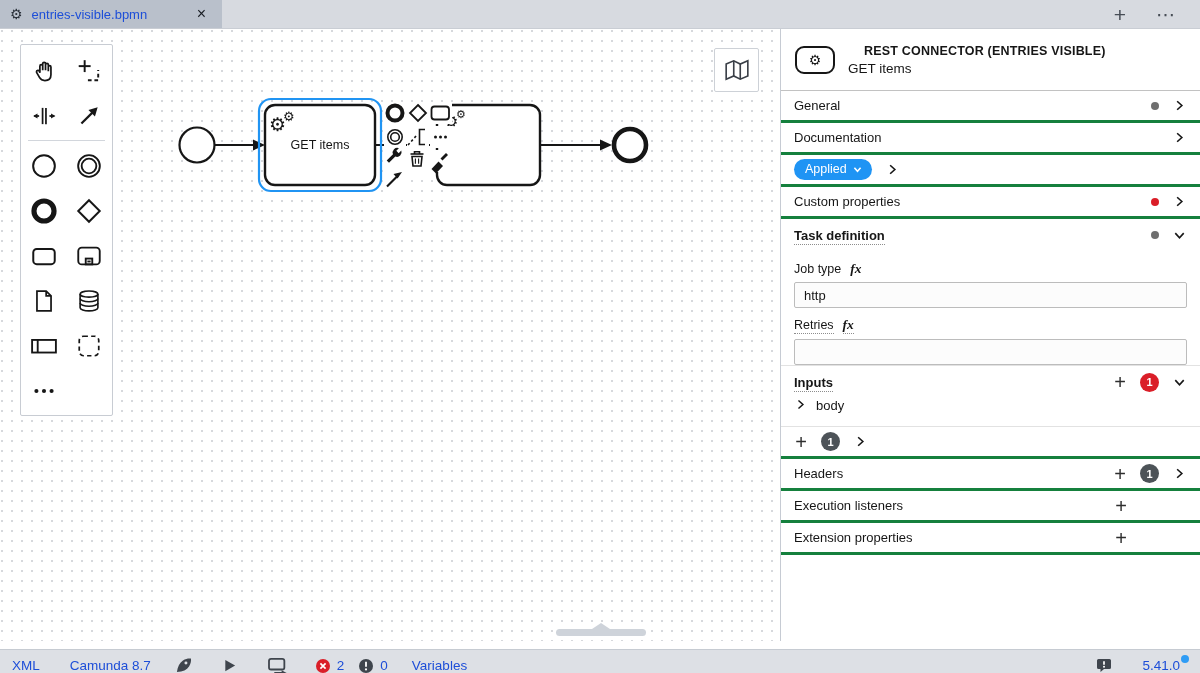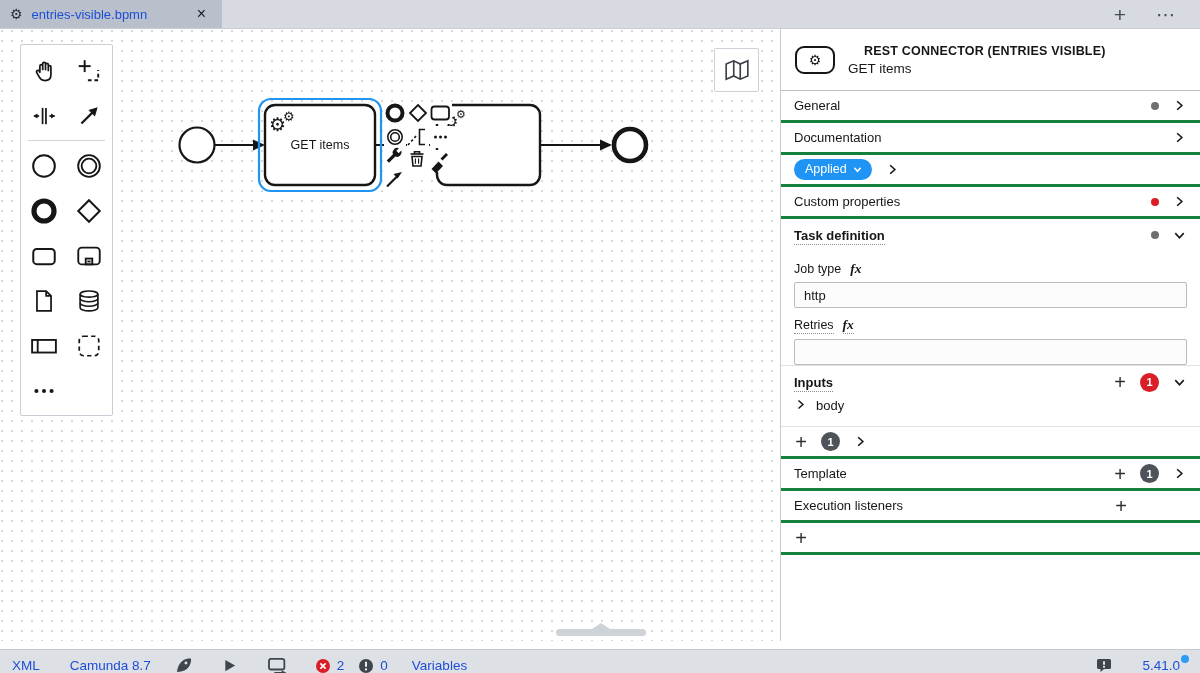--- a/index.html
+++ b/index.html
@@ -395,35 +395,36 @@
 
       <div class="prow dotted">
         <div class="plusbtn">+</div>
         <div class="badge">1</div>
         <svg class="chev" viewBox="0 0 16 16">
             <path d="M5.5 3.5 10.5 8 5.5 12.5" fill="none" stroke="#161616" stroke-width="1.7"></path>
           </svg>
       </div>
 
       <div class="prow">
-        <div class="prow-label"><span>Template</span></div>
+        <div class="prow-label"><span>Headers</span></div>
         <div class="plusbtn">+</div>
         <div class="badge">1</div>
         <svg class="chev" viewBox="0 0 16 16">
             <path d="M5.5 3.5 10.5 8 5.5 12.5" fill="none" stroke="#161616" stroke-width="1.7"></path>
           </svg>
       </div>
 
       <div class="prow">
         <div class="prow-label"><span>Execution listeners</span></div>
         <div class="plusbtn">+</div>
         <div class="spacer"></div>
       </div>
 
       <div class="prow">
+        <div class="prow-label"><span>Extension properties</span></div>
         <div class="plusbtn">+</div>
         <div class="spacer"></div>
       </div>
     </div>
   </div>
 
   <div class="statusbar">
     <div class="sb-item" style="margin-right:30px">
       <span class="sb-text">XML</span>
     </div>

